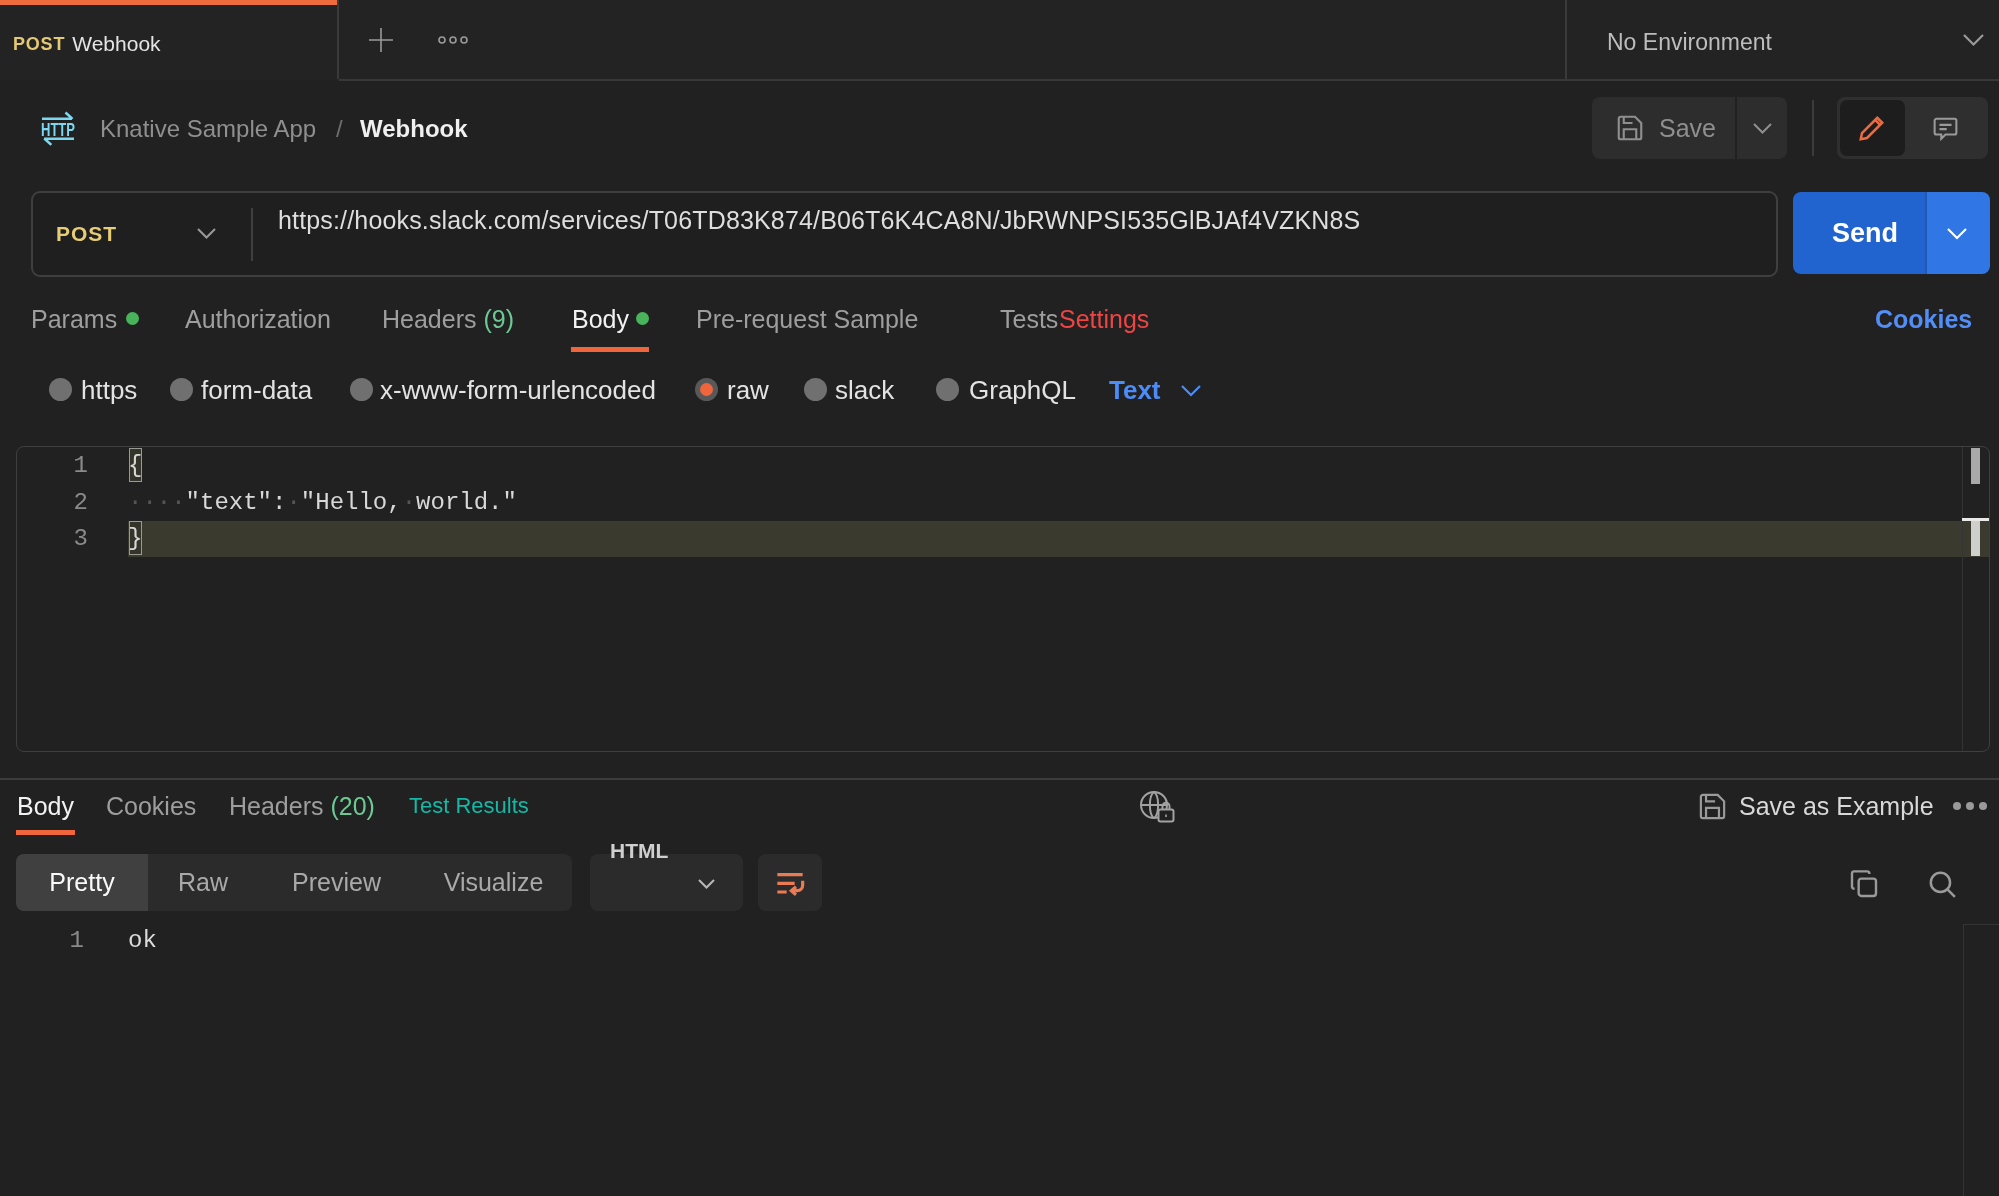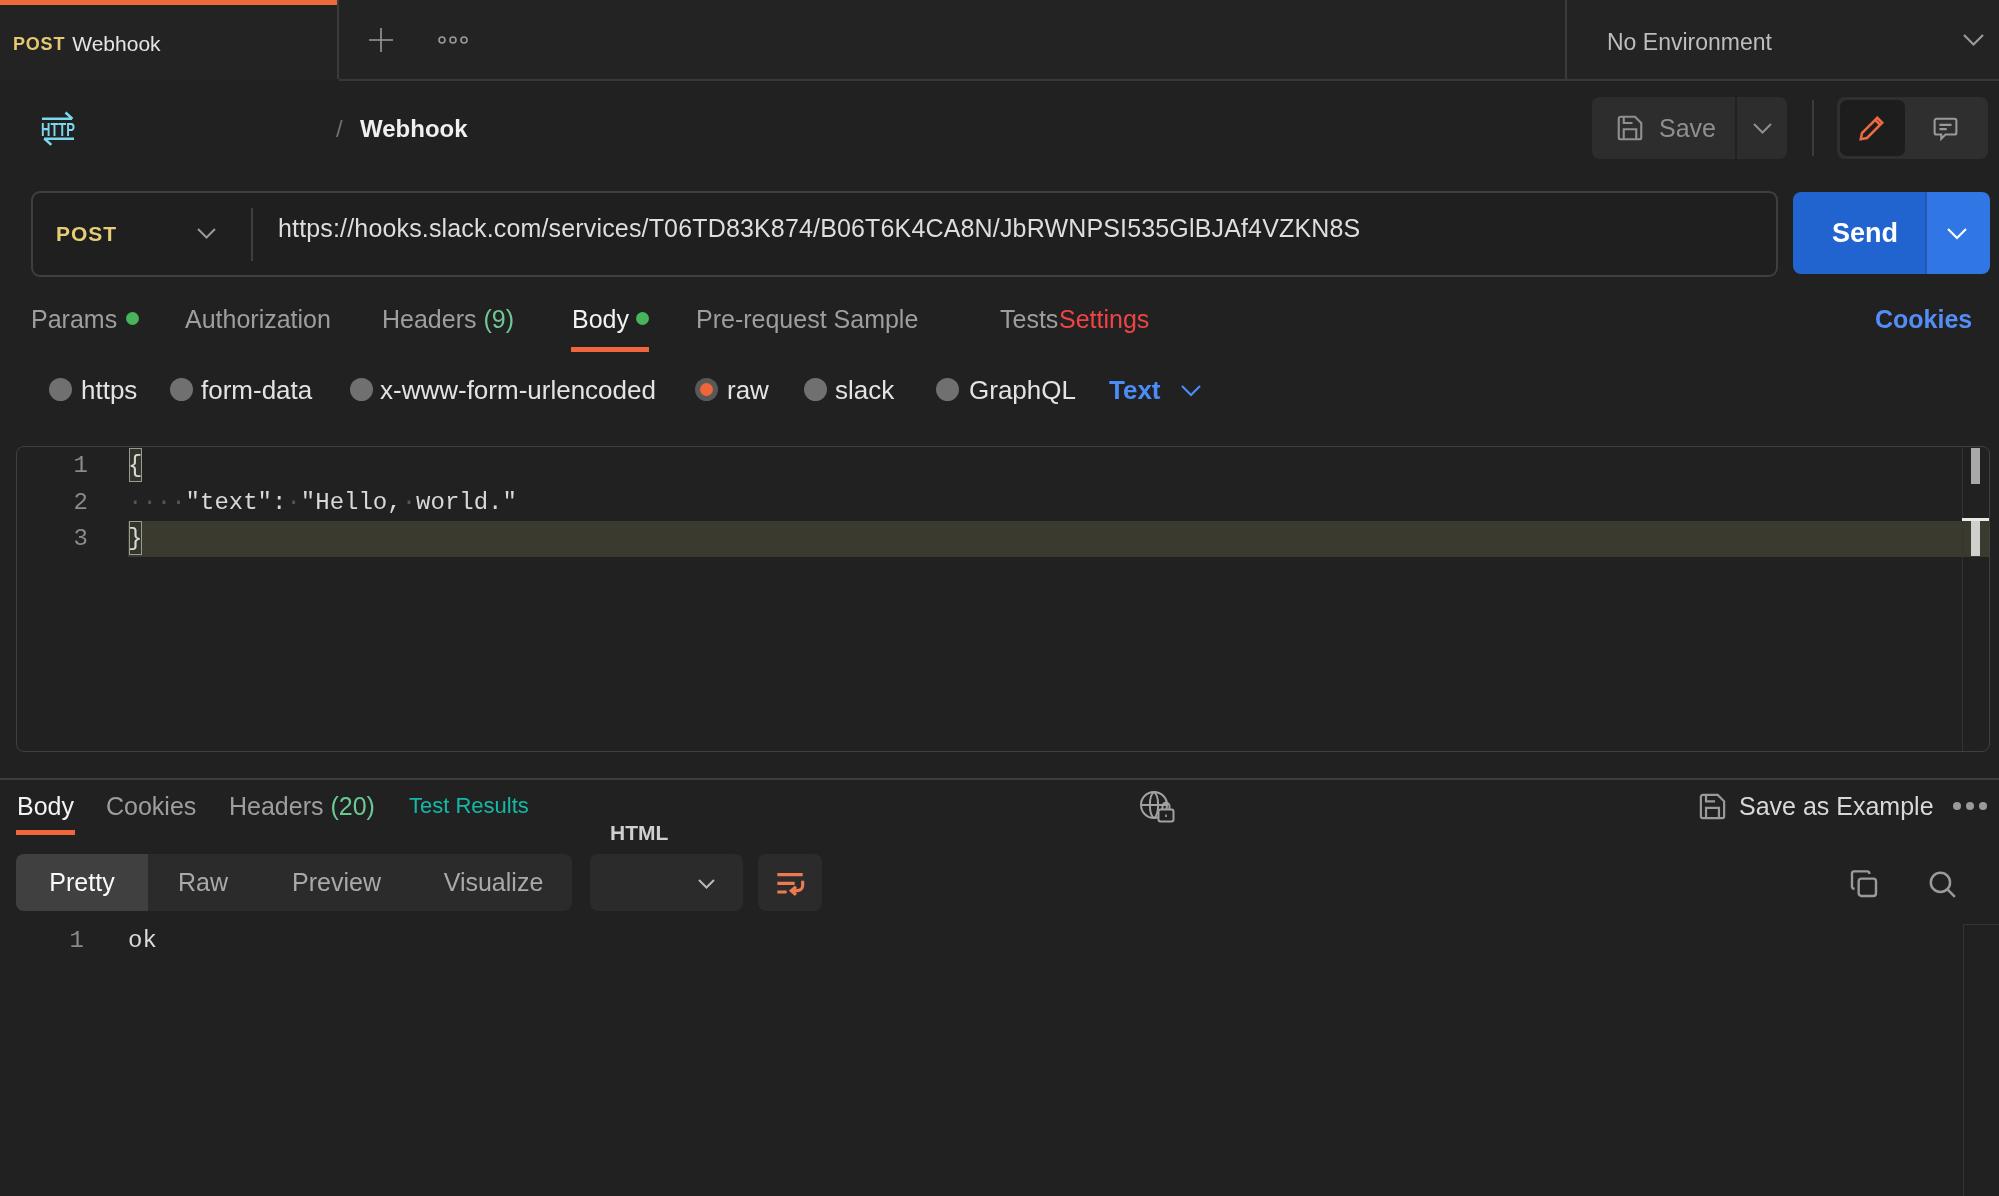--- a/index.html
+++ b/index.html
@@ -33,20 +33,21 @@
 <div class="abs ctr" style="left:1607px;top:2px;height:80px;font-size:23px;color:#bdbdbd;">No Environment</div>
 <svg class="abs" style="left:1962px;top:33px;" width="23" height="14" viewBox="0 0 23 14" fill="none" stroke="#9a9a9a" stroke-width="2.2">
       <path d="M2 2l9.5 9.5L21 2"></path>
     </svg>
 
 <svg class="abs" style="left:39px;top:109px;" width="38" height="40" viewBox="0 0 38 40" fill="none">
   <path d="M3 9.7h30M26.5 3.5l7 6.4" stroke="#7cd8ee" stroke-width="2.6"></path>
   <path d="M35 29.7H5M5.3 29.5l7 6.4" stroke="#7cd8ee" stroke-width="2.6"></path>
   <text x="2" y="26.5" font-family="Liberation Sans,sans-serif" font-size="19" font-weight="bold" fill="#7cd8ee" textLength="34" lengthAdjust="spacingAndGlyphs">HTTP</text>
 </svg>
+<div class="abs ctr" style="left:100px;top:104px;height:50px;font-size:24px;color:#8f8f8f;">Knative Sample App</div>
 <div class="abs ctr" style="left:336px;top:104px;height:50px;font-size:24px;color:#6f6f6f;">/</div>
 <div class="abs ctr" style="left:360px;top:104px;height:50px;font-size:24px;font-weight:700;color:#f0f0f0;">Webhook</div>
 
 <div class="abs" style="left:1592px;top:97px;width:143px;height:62px;background:#2d2d2d;border-radius:8px 0 0 8px;"></div>
 <svg class="abs" style="left:1615px;top:113px;" width="30" height="30" viewBox="0 0 24 24" fill="none" stroke="#8f8f8f" stroke-width="1.7">
       <path d="M19.5 21h-15A1.5 1.5 0 0 1 3 19.5v-15A1.5 1.5 0 0 1 4.5 3H16l5 5v11.5a1.5 1.5 0 0 1-1.5 1.5z"></path>
       <path d="M17 21v-8H7v8"></path>
       <path d="M7 3v5h7"></path>
     </svg>
 <div class="abs ctr" style="left:1659px;top:97px;height:62px;font-size:25px;color:#8f8f8f;">Save</div>
@@ -66,21 +67,21 @@
       <path d="M21 15.5a1.5 1.5 0 0 1-1.5 1.5H12l-3.5 3.5V17h-4A1.5 1.5 0 0 1 3 15.5v-10A1.5 1.5 0 0 1 4.5 4h15A1.5 1.5 0 0 1 21 5.5v10z"></path>
       <path d="M7 9h10M7 12.5h6"></path>
     </svg>
 
 <div class="abs" style="left:31px;top:191px;width:1747px;height:86px;border:2px solid #3f3f3f;border-radius:9px;background:#1f1f1f;"></div>
 <div class="abs ctr" style="left:56px;top:191px;height:86px;font-size:21px;font-weight:bold;letter-spacing:1px;color:#e7cd76;">POST</div>
 <svg class="abs" style="left:196px;top:227px;" width="21" height="13" viewBox="0 0 21 13" fill="none" stroke="#9a9a9a" stroke-width="2">
       <path d="M2 2l8.5 8.5L19 2"></path>
     </svg>
 <div class="abs" style="left:251px;top:208px;width:2px;height:53px;background:#3f3f3f;"></div>
-<div class="abs ctr" style="left:278px;top:185px;height:86px;font-size:25px;letter-spacing:0.16px;color:#dedede;text-align:right;">https://hooks.slack.com/services/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</div>
+<div class="abs ctr" style="left:278px;top:177px;height:86px;font-size:25px;letter-spacing:0.16px;color:#dedede;text-align:right;">https://hooks.slack.com/services/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</div>
 <div class="abs" style="left:1793px;top:192px;width:132px;height:82px;background:#2264cf;border-radius:8px 0 0 8px;"></div>
 <div class="abs" style="left:1925px;top:192px;width:65px;height:82px;background:#3176e5;border-radius:0 8px 8px 0;border-left:2px solid #2257b4;"></div>
 <div class="abs ctr" style="left:1793px;top:192px;width:144px;height:82px;justify-content:center;font-size:27px;font-weight:bold;color:#fff;">Send</div>
 <svg class="abs" style="left:1946px;top:227px;" width="22" height="13" viewBox="0 0 22 13" fill="none" stroke="#fff" stroke-width="2.2">
       <path d="M2 2l9 9 9-9"></path>
     </svg>
 
 <div class="abs ctr" style="left:31px;top:296px;height:46px;font-size:25px;color:#9e9e9e;">Params</div>
 <div class="abs" style="left:126px;top:312px;width:13px;height:13px;border-radius:50%;background:#49b35b;"></div>
 <div class="abs ctr" style="left:185px;top:296px;height:46px;font-size:25px;color:#9e9e9e;">Authorization</div>
@@ -149,21 +150,21 @@
       <circle cx="31" cy="5" r="4"></circle>
     </svg>
 
 <div class="abs" style="left:16px;top:854px;width:556px;height:57px;background:#2b2b2b;border-radius:8px;"></div>
 <div class="abs" style="left:16px;top:854px;width:132px;height:57px;background:#404040;border-radius:8px 0 0 8px;"></div>
 <div class="abs ctr" style="left:16px;top:854px;width:132px;height:57px;justify-content:center;font-size:25px;color:#fafafa;">Pretty</div>
 <div class="abs ctr" style="left:148px;top:854px;width:110px;height:57px;justify-content:center;font-size:25px;color:#a9a9a9;">Raw</div>
 <div class="abs ctr" style="left:258px;top:854px;width:157px;height:57px;justify-content:center;font-size:25px;color:#a9a9a9;">Preview</div>
 <div class="abs ctr" style="left:415px;top:854px;width:157px;height:57px;justify-content:center;font-size:25px;color:#a9a9a9;">Visualize</div>
 <div class="abs" style="left:590px;top:854px;width:153px;height:57px;background:#2b2b2b;border-radius:8px;"></div>
-<div class="abs ctr" style="left:610px;top:804px;height:57px;font-size:21px;font-weight:600;color:#cfcfcf;">HTML</div>
+<div class="abs ctr" style="left:610px;top:822px;height:57px;font-size:21px;font-weight:600;color:#cfcfcf;">HTML</div>
 <svg class="abs" style="left:697px;top:878px;" width="19" height="12" viewBox="0 0 19 12" fill="none" stroke="#b9b9b9" stroke-width="2">
       <path d="M2 2l7.5 7.5L17 2"></path>
     </svg>
 <div class="abs" style="left:758px;top:854px;width:64px;height:57px;background:#2b2b2b;border-radius:8px;"></div>
 <svg class="abs" style="left:774px;top:868px;" width="32" height="32" viewBox="0 0 24 24" fill="none" stroke="#ec7a52" stroke-width="2.4">
       <path d="M2.5 5h19M2.5 11.5h13M2.5 18h7"></path>
       <path d="M21.5 9.5v3.5a4 4 0 0 1-4 4h-4"></path>
       <path d="M16.5 14l-3.5 3 3.5 3"></path>
     </svg>
 

